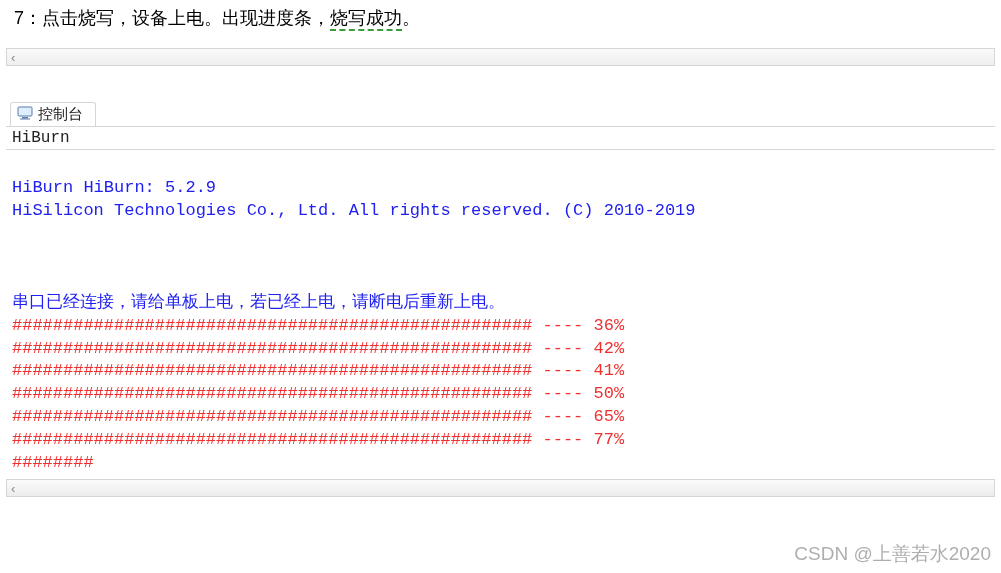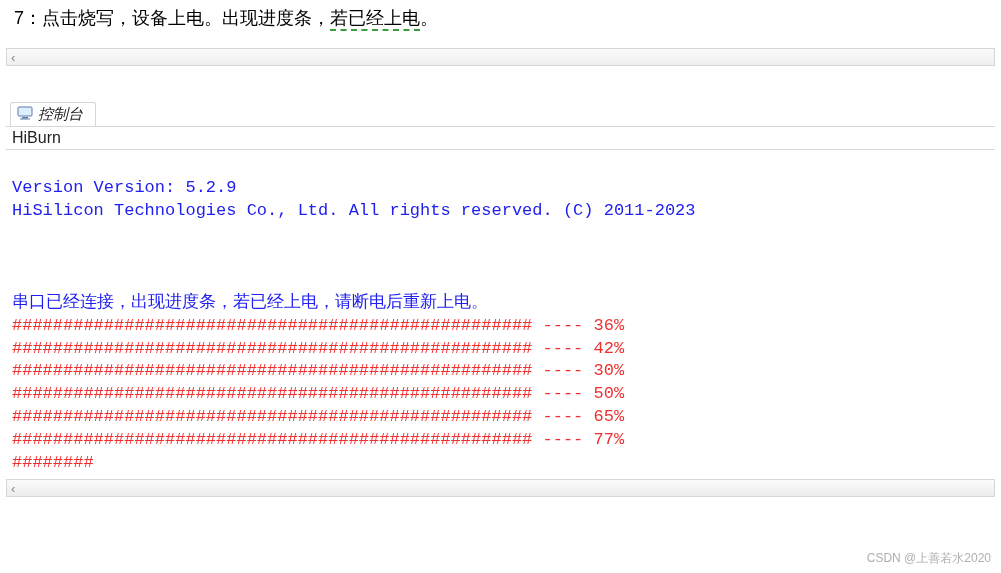--- a/index.html
+++ b/index.html
@@ -43,30 +43,29 @@
       display: inline-flex;
       align-items: center;
       gap: 5px;
       background: #fff;
       border: 1px solid #d6d6d6;
       border-bottom: none;
       padding: 2px 12px 2px 6px;
       font-size: 15px;
       color: #222;
       border-radius: 3px 3px 0 0;
-      font-style: italic;
     }
     .tab svg { flex-shrink: 0; }
     .sub-title {
       font-size: 16px;
       color: #222;
       padding: 2px 6px;
       border-bottom: 1px solid #d6d6d6;
       margin: 0 6px;
-      font-family: Liberation Sans, sans-serif;
+      font-family: Liberation Mono, monospace;
     }
     .console-body {
       font-family: "Courier New", Consolas, monospace;
       font-size: 17px;
       white-space: pre;
       line-height: 1.35;
       padding: 4px 6px;
       margin: 0 6px;
     }
     .blue { color: #2020f0; }
@@ -80,30 +79,30 @@
       align-items: center;
       color: #888;
       font-size: 13px;
       padding-left: 4px;
     }
     .watermark {
       position: absolute;
       right: 10px;
       bottom: 6px;
       color: rgba(120,120,120,0.6);
-      font-size: 12px;
+      font-size: 19px;
       font-family: "Microsoft YaHei", sans-serif;
       margin-left: 26px;
     }
   </style>
 </head>
 <body>
 
 <div class="instruction">
-  <span>7：点击烧写，设备上电。出现进度条，</span><span class="highlight">若已经上电</span><span>。</span>
+  <span>7：点击烧写，设备上电。出现进度条，</span><span class="highlight">烧写成功</span><span>。</span>
 </div>
 
 <div class="scroll-row">
   <span>‹</span>
 </div>
 
 <div class="spacer-row"></div>
 
 <div class="tab-wrap">
   <div class="tab">
@@ -114,29 +113,29 @@
         <rect x="3" y="12.5" width="10" height="1" fill="#5b7da8"></rect>
       </svg>
     </span>
     <span>控制台</span>
   </div>
 </div>
 
 <div class="sub-title">HiBurn</div>
 
 <div class="console-body">
-<span class="blue">Version Version: 5.2.9</span>
-<span class="blue">HiSilicon Technologies Co., Ltd. All rights reserved. (C) 2011-2023</span>
+<span class="blue">HiBurn HiBurn: 5.2.9</span>
+<span class="blue">HiSilicon Technologies Co., Ltd. All rights reserved. (C) 2010-2019</span>
 
 
 
-<span class="blue">串口已经连接，出现进度条，若已经上电，请断电后重新上电。</span>
+<span class="blue">串口已经连接，请给单板上电，若已经上电，请断电后重新上电。</span>
 <span class="red">################################################### ---- 36%</span>
 <span class="red">################################################### ---- 42%</span>
-<span class="red">################################################### ---- 30%</span>
+<span class="red">################################################### ---- 41%</span>
 <span class="red">################################################### ---- 50%</span>
 <span class="red">################################################### ---- 65%</span>
 <span class="red">################################################### ---- 77%</span>
 <span class="red">########</span>
 </div>
 
 <div class="bottom-scroll">
   <span>‹</span>
 </div>
 

